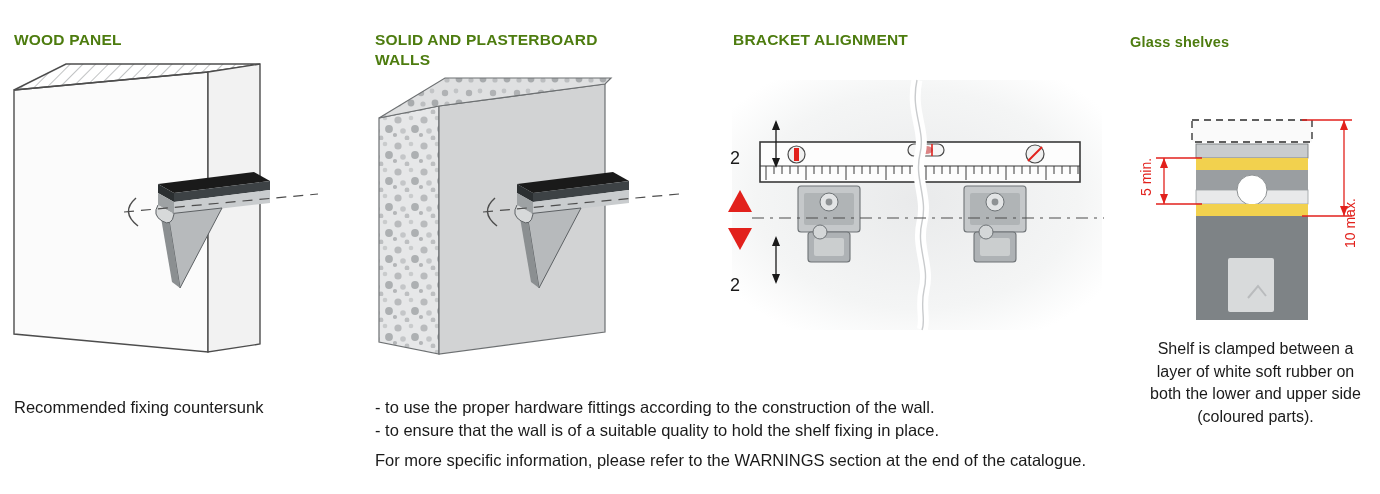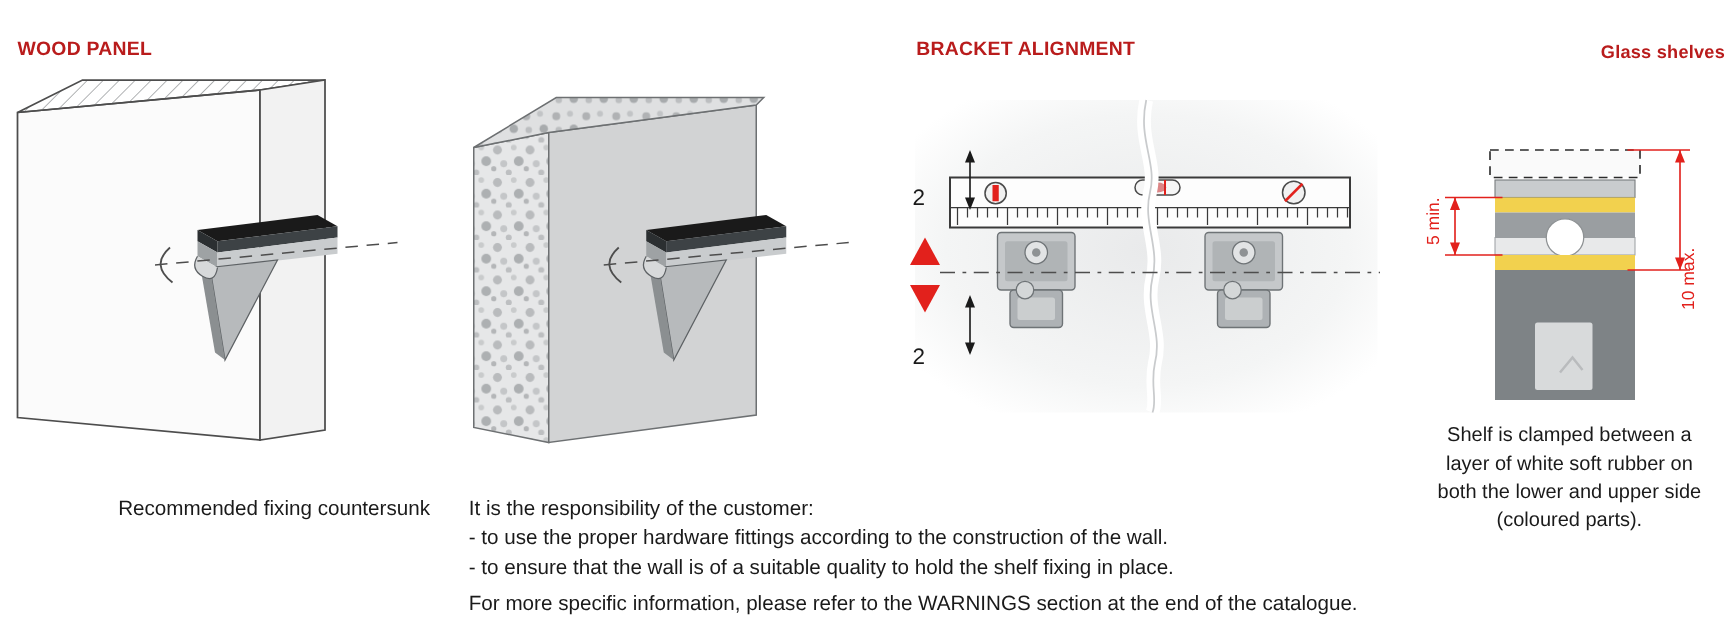--- a/index.html
+++ b/index.html
@@ -28,39 +28,38 @@
   
   #panel-wood      { left: 0;    width: 360px; }
   #panel-walls     { left: 365px; width: 345px; }
   #panel-bracket   { left: 712px; width: 420px; }
   #panel-glass     { left: 1130px; width: 250px; }
 
   .heading {
     font-size: 15.5px;
     font-weight: bold;
     letter-spacing: 0.2px;
-    color: #b91c1c;
+    color: #4d7c0f;
     line-height: 1.3;
   }
   #panel-wood .heading    { position: absolute; left: 14px;  top: 30px; }
   #panel-walls .heading   { position: absolute; left: 10px;  top: 30px; width: 260px; }
   #panel-bracket .heading { position: absolute; left: 21px;  top: 30px; }
-  #panel-glass .heading   { position: absolute; left: 0;     top: 33px; width: 250px; text-align: right; font-size: 14.5px; }
+  #panel-glass .heading   { position: absolute; left: 0;     top: 33px; width: 250px; text-align: left; font-size: 14.5px; }
 
   .caption {
     font-size: 16.5px;
     line-height: 1.42;
     color: #1a1a1a;
   }
   #cap-wood {
     position: absolute;
     left: 14px;
     top: 396px;
     width: 330px;
-    text-align: right;
   }
   #cap-walls {
     position: absolute;
     left: 375px;
     top: 396px;
     width: 1000px;
   }
   #cap-walls .line { white-space: nowrap; }
   #cap-glass {
     position: absolute;
@@ -119,20 +118,24 @@
         <path d="M128,136 q-16,14 2,28" fill="none" stroke="#4d4d4d" stroke-width="1.5"></path>
       </svg>
     </div>
 
     <div class="caption" id="cap-wood">
       <div class="line">Recommended fixing countersunk</div>
     </div>
   </div>
 
   <div class="panel" id="panel-walls">
+    <div class="heading">
+      <div>SOLID AND PLASTERBOARD</div>
+      <div>WALLS</div>
+    </div>
 
     <div class="art" style="left:2px; top:62px;">
       <svg width="330" height="300" viewBox="0 0 330 300" xmlns="http://www.w3.org/2000/svg">
         <defs>
           <pattern id="aggregate" width="26" height="26" patternUnits="userSpaceOnUse">
             <rect width="26" height="26" fill="#e6e7e8"></rect>
             <circle cx="5" cy="6" r="3.6" fill="#b9bbbd"></circle>
             <circle cx="18" cy="4" r="2.3" fill="#c9cbcc"></circle>
             <circle cx="22" cy="15" r="3.9" fill="#adb0b2"></circle>
             <circle cx="10" cy="17" r="2.8" fill="#c4c6c8"></circle>
@@ -332,21 +335,20 @@
       </svg>
     </div>
 
     <div style="position:absolute; left:8px; top:196px; transform:rotate(-90deg); transform-origin:left top;
                 color:#e2211c; font-size:14px; white-space:nowrap;">5 min.</div>
     <div style="position:absolute; left:212px; top:248px; transform:rotate(-90deg); transform-origin:left top;
                 color:#e2211c; font-size:14px; white-space:nowrap;">10 max.</div>
   </div>
 
   <div class="caption" id="cap-walls">
-    <div class="line">It is the responsibility of the customer:</div>
     <div class="line">- to use the proper hardware fittings according to the construction of the wall.</div>
     <div class="line">- to ensure that the wall is of a suitable quality to hold the shelf fixing in place.</div>
     <div class="line" style="margin-top:6px;">For more specific information, please refer to the WARNINGS section at the end of the catalogue.</div>
   </div>
 
   <div class="caption" id="cap-glass">
     <div>Shelf is clamped between a</div>
     <div>layer of white soft rubber on</div>
     <div>both the lower and upper side</div>
     <div>(coloured parts).</div>

